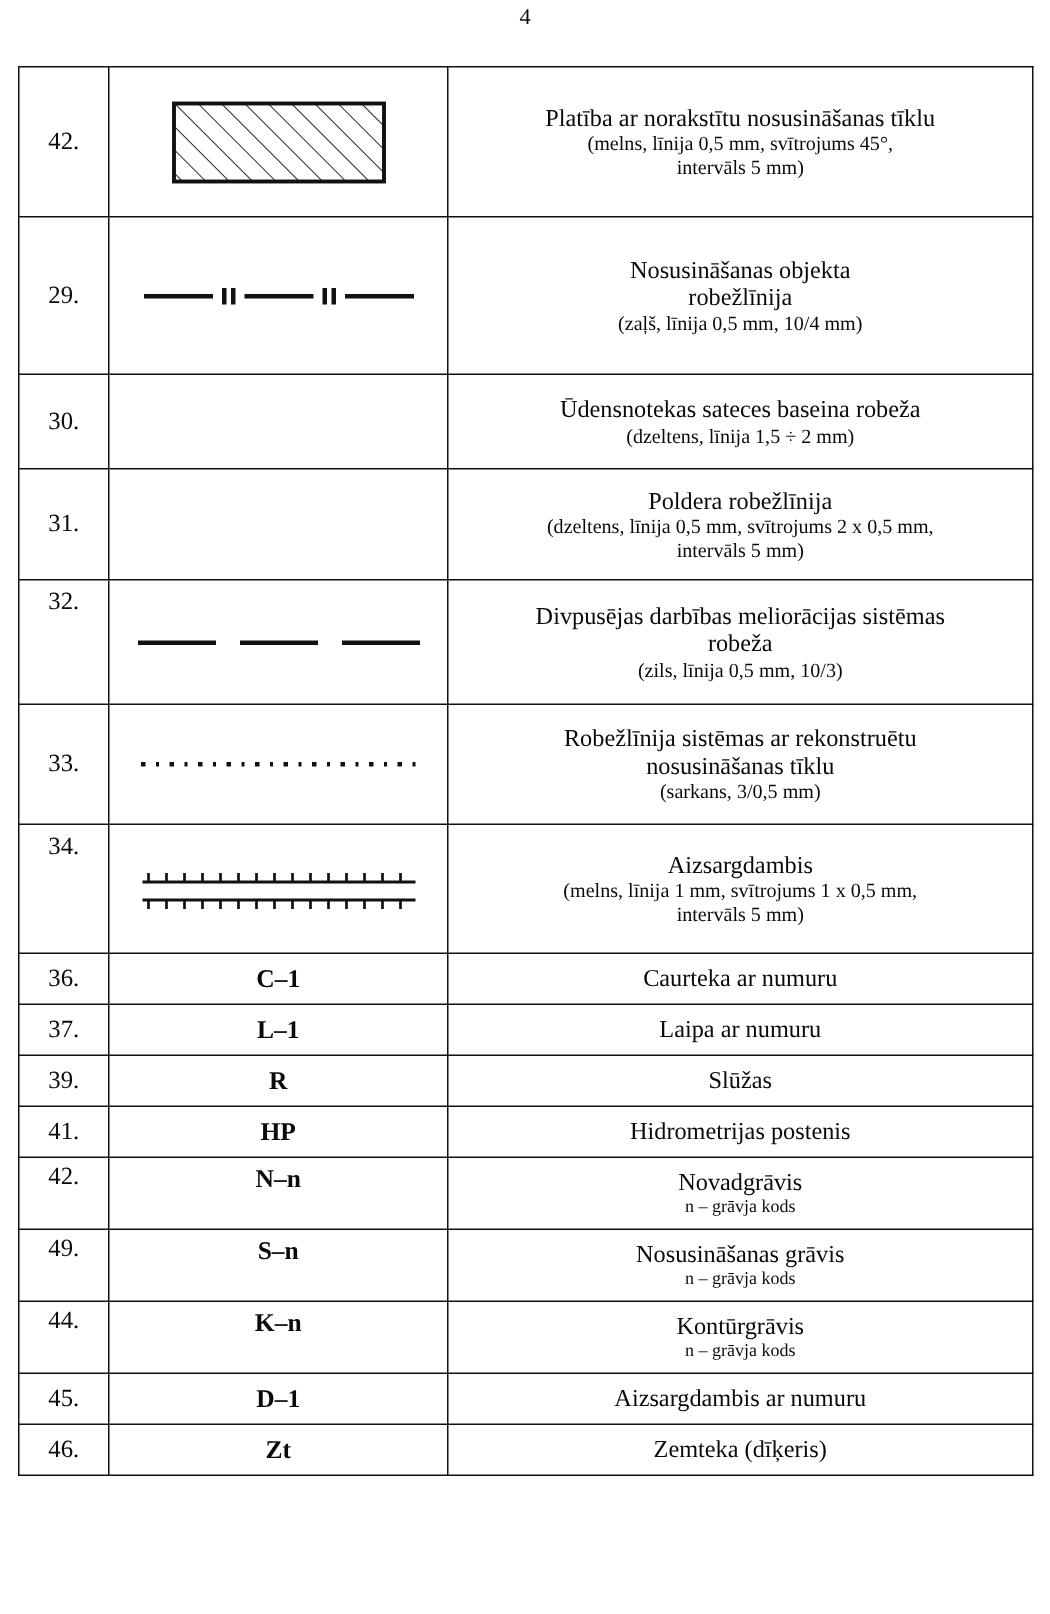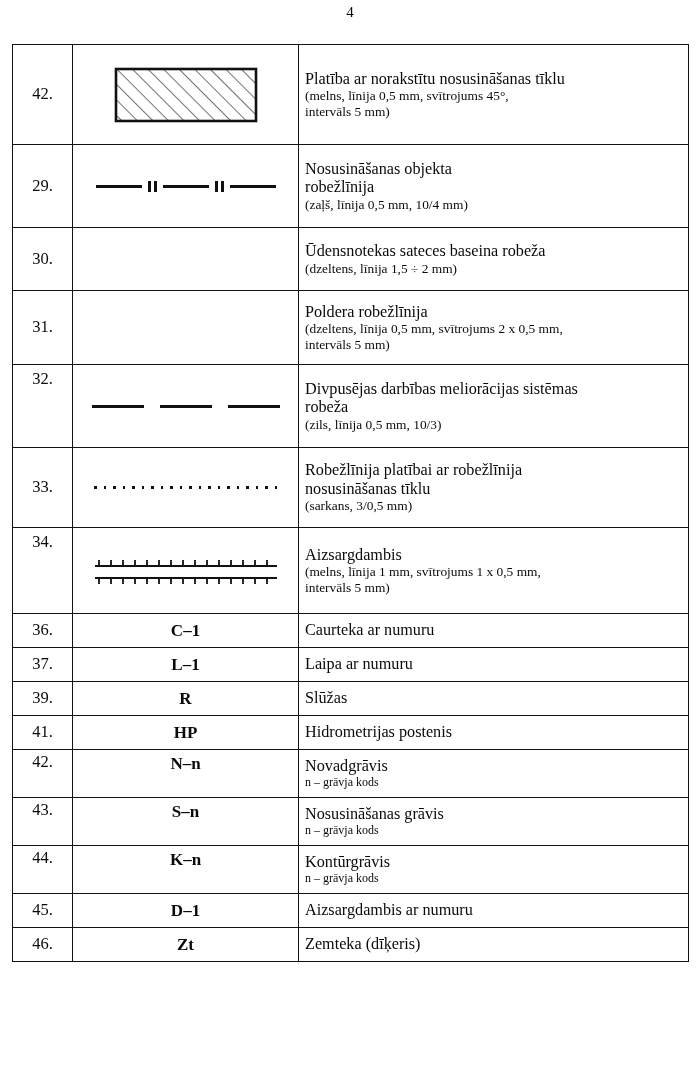--- a/index.html
+++ b/index.html
@@ -48,20 +48,21 @@
     line-height: 1.15;
   }
   .cell-sym {
     text-align: center;
     font-size: 17px;
     font-weight: bold;
     line-height: 1.15;
     padding: 3px 2px !important;
   }
   .cell-desc {
+    text-align: center;
     padding: 3px 6px !important;
     line-height: 1.14;
   }
   .desc-main {
     font-size: 16.2px;
     display: block;
   }
   .desc-sub {
     font-size: 13.4px;
     display: block;
@@ -167,21 +168,21 @@
           </svg>
         </div>
       </td>
       <td class="cell-desc">
         <span class="desc-main">Platība ar norakstītu nosusināšanas tīklu</span>
         <span class="desc-sub">(melns, līnija 0,5 mm, svītrojums 45°,</span>
         <span class="desc-sub">intervāls 5 mm)</span>
       </td>
     </tr>
 
-    <tr style="height:83px">
+    <tr style="height:105px">
       <td class="cell-num">29.</td>
       <td class="cell-sym">
         <div class="sym-wrap">
           <div class="line-dd">
             <span class="seg"></span>
             <span class="bars">
                 <i></i>
                 <i></i>
               </span>
             <span class="seg"></span>
@@ -265,21 +266,21 @@
               <i></i>
               <i></i>
               <i></i>
               <i></i>
               <i></i>
               <i></i>
           </div>
         </div>
       </td>
       <td class="cell-desc">
-        <span class="desc-main">Robežlīnija platībai ar robežlīnija</span>
+        <span class="desc-main">Robežlīnija sistēmas ar rekonstruētu</span>
         <span class="desc-main">nosusināšanas tīklu</span>
         <span class="desc-sub">(sarkans, 3/0,5 mm)</span>
       </td>
     </tr>
 
     <tr style="height:86px">
       <td class="cell-num" style="vertical-align:top;padding-top:5px !important">34.</td>
       <td class="cell-sym">
         <div class="sym-wrap">
           <svg class="embank" width="190" height="28" viewBox="0 0 190 28">
@@ -369,21 +370,21 @@
     <tr style="height:48px">
       <td class="cell-num" style="vertical-align:top;padding-top:3px !important">42.</td>
       <td class="cell-sym" style="vertical-align:top;padding-top:4px !important">N–n</td>
       <td class="cell-desc">
         <span class="desc-main">Novadgrāvis</span>
         <span class="desc-note">n – grāvja kods</span>
       </td>
     </tr>
 
     <tr style="height:48px">
-      <td class="cell-num" style="vertical-align:top;padding-top:3px !important">43.</td>
+      <td class="cell-num" style="vertical-align:top;padding-top:3px !important">49.</td>
       <td class="cell-sym" style="vertical-align:top;padding-top:4px !important">S–n</td>
       <td class="cell-desc">
         <span class="desc-main">Nosusināšanas grāvis</span>
         <span class="desc-note">n – grāvja kods</span>
       </td>
     </tr>
 
     <tr style="height:48px">
       <td class="cell-num" style="vertical-align:top;padding-top:3px !important">44.</td>
       <td class="cell-sym" style="vertical-align:top;padding-top:4px !important">K–n</td>

